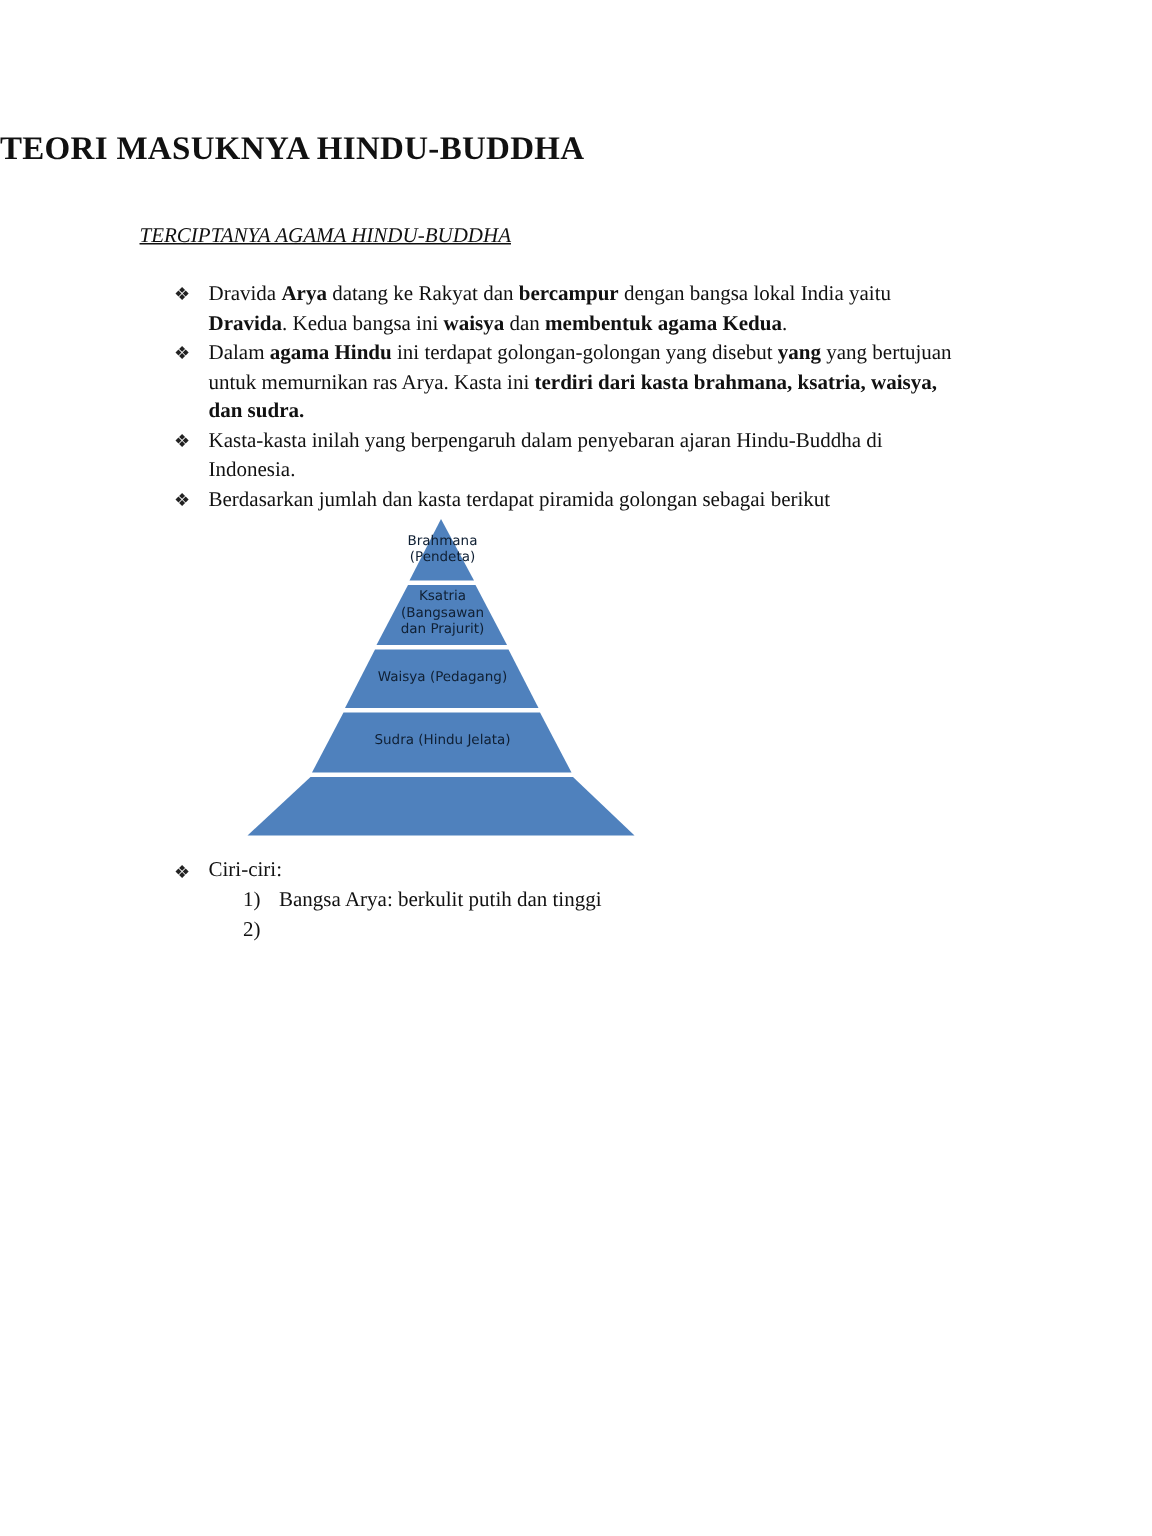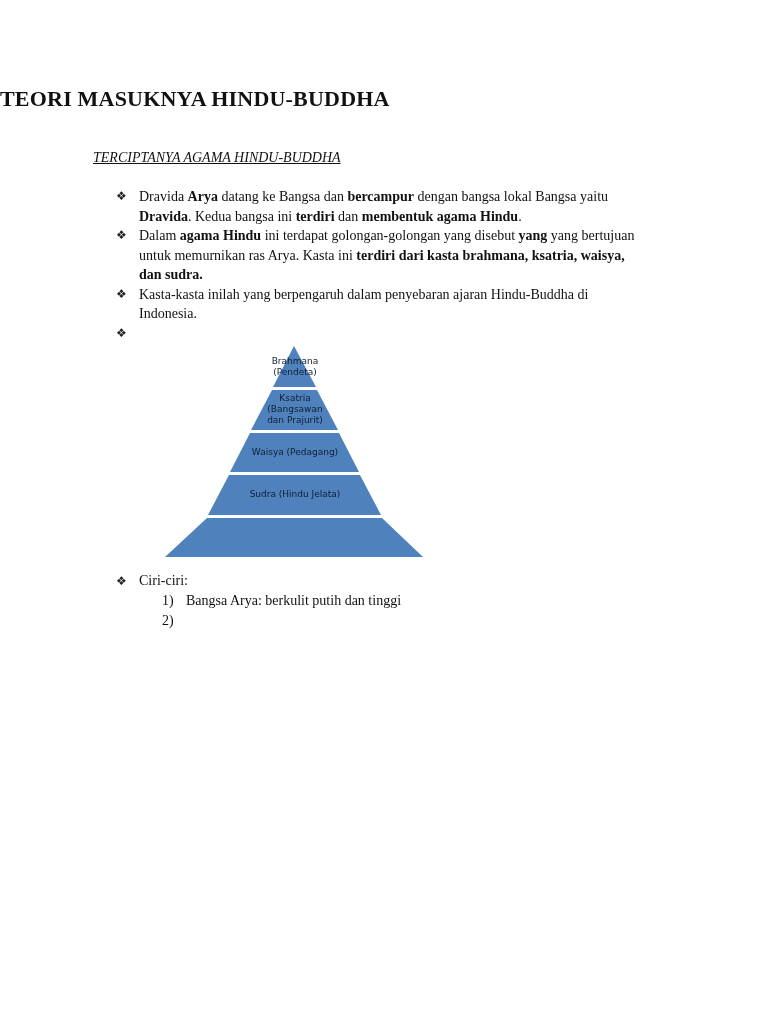--- a/index.html
+++ b/index.html
@@ -49,24 +49,24 @@
     .ciri ol li { position: relative; padding-left: 24px; }
     .ciri ol li .num { position: absolute; left: 0; }
   </style>
 </head>
 <body>
 
 <div class="page-title">TEORI MASUKNYA HINDU-BUDDHA</div>
 <div class="section-heading">TERCIPTANYA AGAMA HINDU-BUDDHA</div>
 
 <ul class="bullets" id="bullets">
-    <li><span class="bullet-icon">❖</span><span>Dravida </span><b>Arya</b><span> datang ke Bangsa dan </span><b>bercampur</b><span> dengan bangsa lokal Bangsa yaitu </span><b>Dravida</b><span>. Kedua bangsa ini </span><b>terdiri</b><span> dan </span><b>membentuk agama Hindu</b><span>.</span></li>
+    <li><span class="bullet-icon">❖</span><span>Dravida </span><b>Arya</b><span> datang ke Rakyat dan </span><b>bercampur</b><span> dengan bangsa lokal India yaitu </span><b>Dravida</b><span>. Kedua bangsa ini </span><b>waisya</b><span> dan </span><b>membentuk agama Kedua</b><span>.</span></li>
     <li><span class="bullet-icon">❖</span><span>Dalam </span><b>agama Hindu</b><span> ini terdapat golongan-golongan yang disebut </span><b>yang</b><span> yang bertujuan untuk memurnikan ras Arya. Kasta ini </span><b>terdiri dari kasta brahmana, ksatria, waisya, dan sudra.</b></li>
     <li><span class="bullet-icon">❖</span><span>Kasta-kasta inilah yang berpengaruh dalam penyebaran ajaran Hindu-Buddha di Indonesia.</span></li>
-    <li><span class="bullet-icon">❖</span></li>
+    <li><span class="bullet-icon">❖</span><span>Berdasarkan jumlah dan kasta terdapat piramida golongan sebagai berikut</span></li>
   </ul>
 
 <div class="pyramid">
   <svg width="270" height="222" viewBox="0 0 270 222">
 
     <polygon id="tier0" points="134,6 113,47 156,47" fill="#4f81bd"></polygon>
     <polygon id="tier1" points="112,50 157,50 178,90 91,90" fill="#4f81bd"></polygon>
     <polygon id="tier2" points="90,93 179,93 199,132 70,132" fill="#4f81bd"></polygon>
     <polygon id="tier3" points="69,135 200,135 221,175 48,175" fill="#4f81bd"></polygon>
     <polygon id="tier4" points="47,178 222,178 263,217 5,217" fill="#4f81bd"></polygon>

